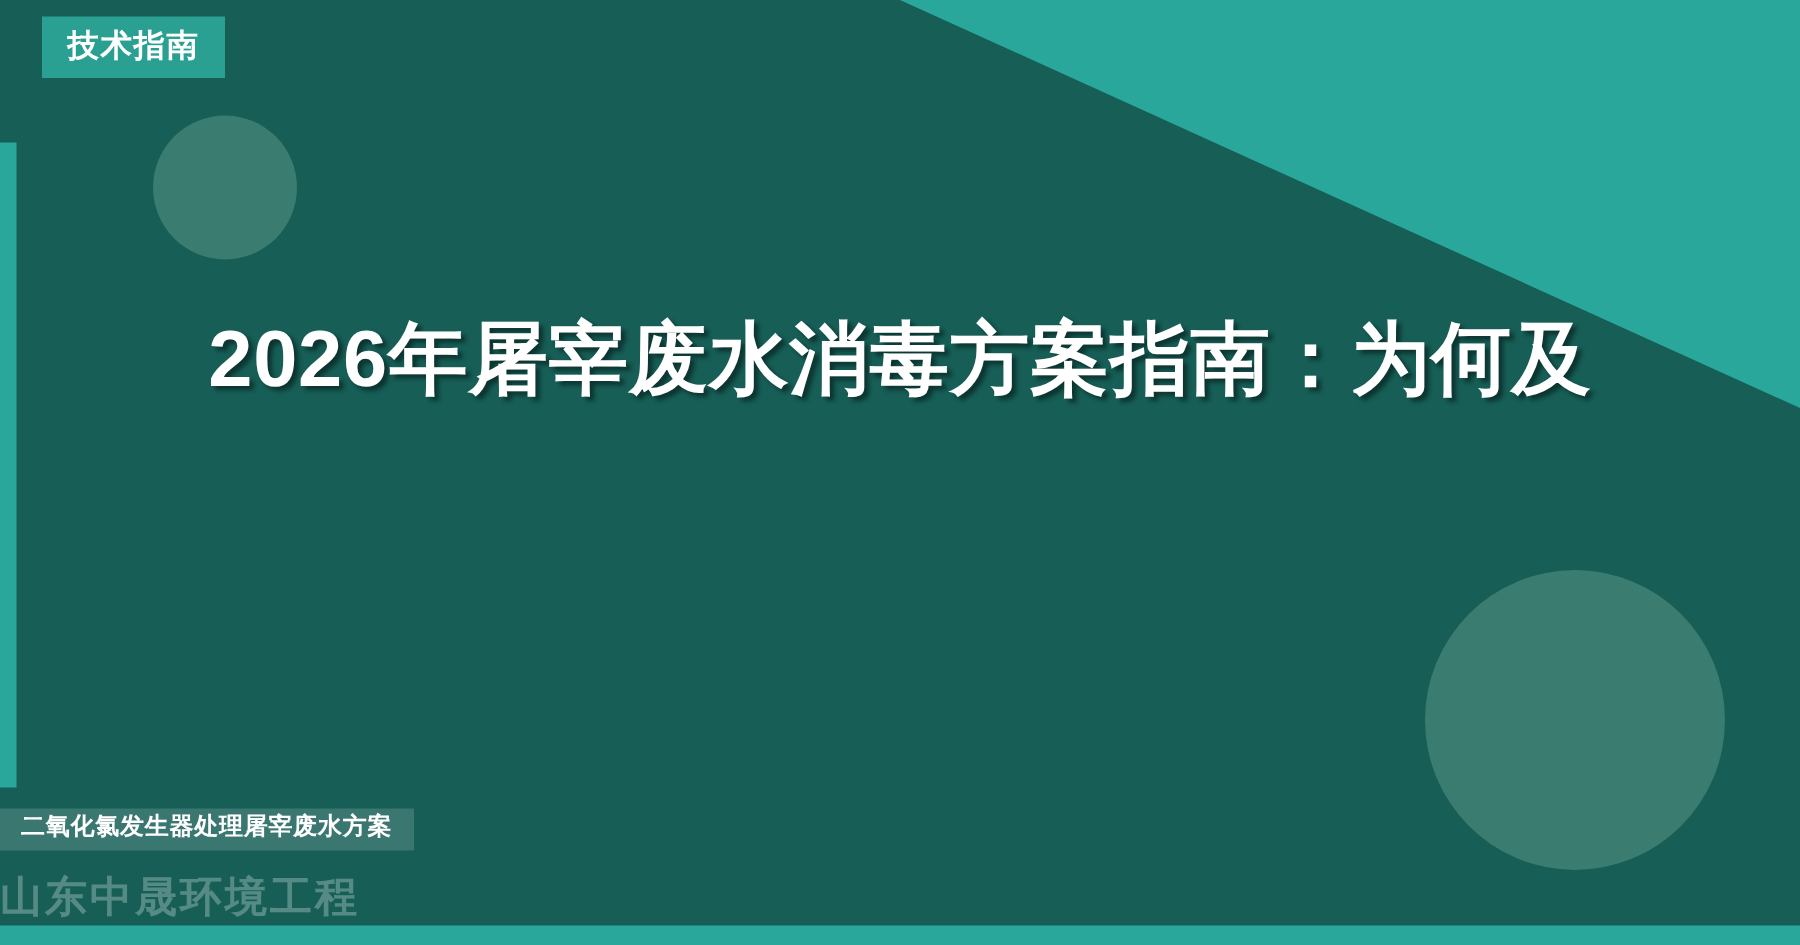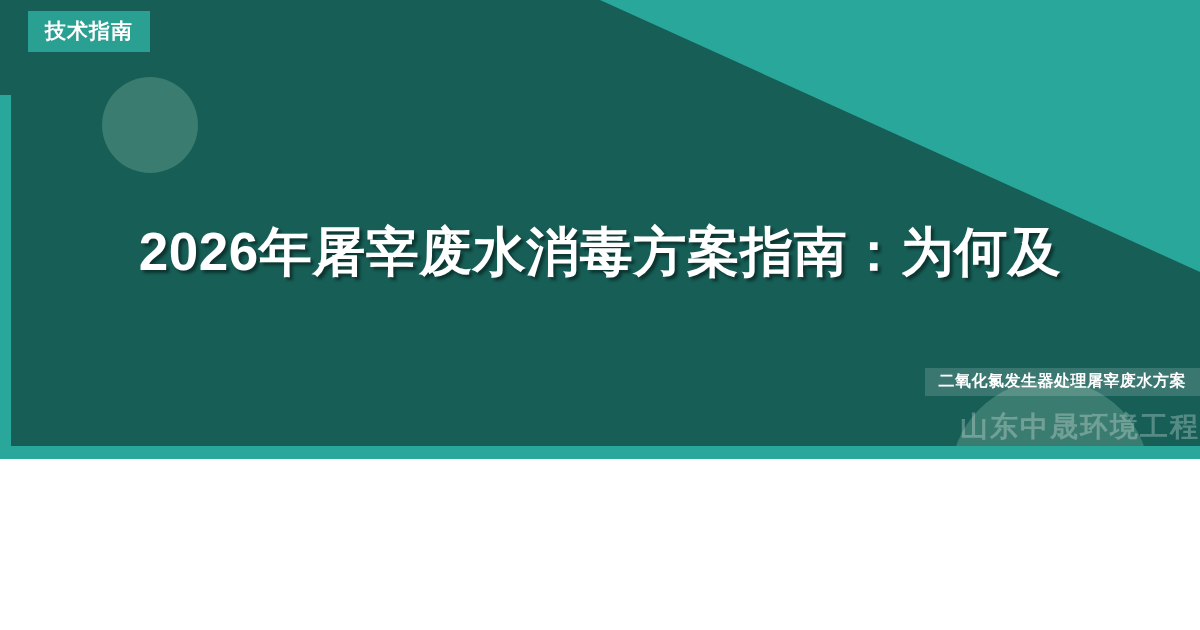--- a/index.html
+++ b/index.html
@@ -8,21 +8,21 @@
     padding: 0;
     background: #ffffff;
   }
   body {
     font-family: "Liberation Sans", "DejaVu Sans", sans-serif;
   }
 
   #banner {
     position: relative;
     width: 1200px;
-    height: 459px;
+    height: 630px;
     overflow: hidden;
     background: #165e56;
   }
 
   
   .diagonal-wedge {
     position: absolute;
     inset: 0;
     width: 1200px;
     height: 630px;
@@ -78,21 +78,21 @@
     font-weight: bold;
     letter-spacing: 1px;
     line-height: 1;
     white-space: nowrap;
   }
 
   
   .title-block {
     position: absolute;
     left: 0;
-    top: 218px;
+    top: 206px;
     width: 1200px;
     text-align: center;
     padding: 0 90px;
     box-sizing: border-box;
   }
   .title-line {
     color: #ffffff;
     font-size: 53px;
     font-weight: bold;
     line-height: 67px;
@@ -100,21 +100,21 @@
     text-shadow: 3px 3px 3px rgba(0, 0, 0, 0.45);
     white-space: nowrap;
   }
 
   
   .footer-block {
     position: absolute;
     left: 0;
     bottom: 18px;
     width: 1200px;
-    text-align: right;
+    text-align: left;
   }
   .caption-pill {
     display: inline-block;
     padding: 5px 14px 7px 14px;
     background: rgba(255, 255, 255, 0.16);
     color: #ffffff;
     font-size: 16px;
     font-weight: bold;
     line-height: 1;
     letter-spacing: 0.5px;

